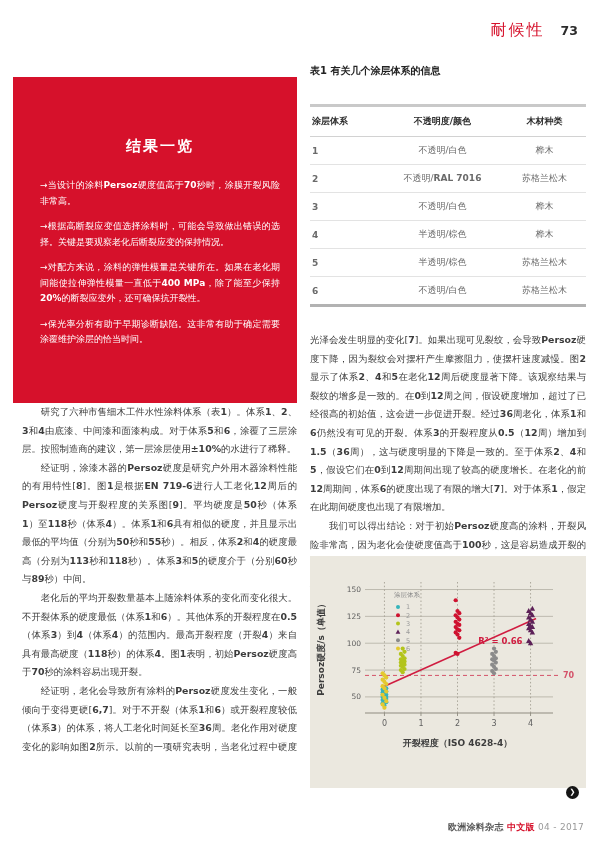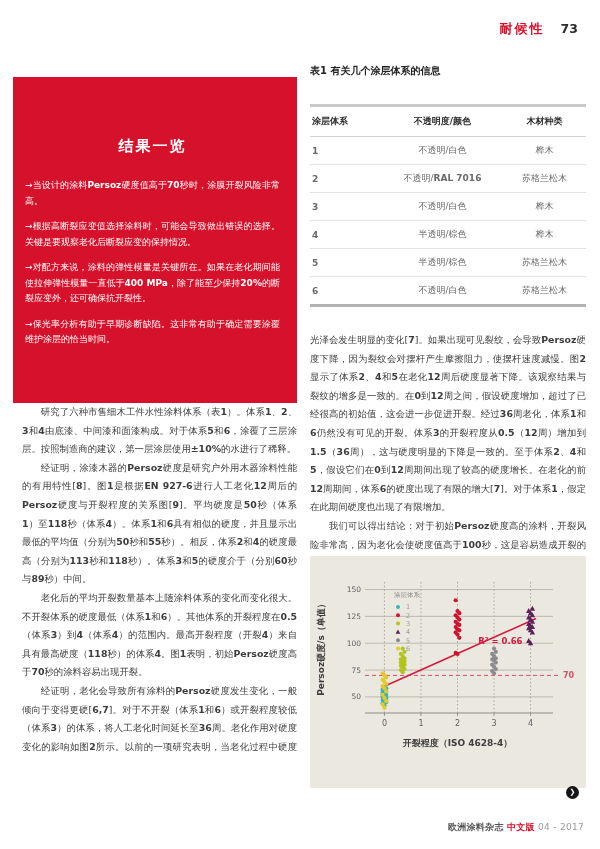--- a/index.html
+++ b/index.html
@@ -3,26 +3,26 @@
 <meta charset="utf-8">
 <style>
   * { margin:0; padding:0; box-sizing:border-box; }
   html,body { width:600px; height:849px; }
   body {
     position:relative; background:#ffffff; overflow:hidden;
     font-family:"DejaVu Sans","Liberation Sans",sans-serif; color:#3a3a3a;
   }
   
   .page-header { position:absolute; top:20px; right:22px; display:flex; gap:16px; align-items:baseline; }
-  .section-label { color:#d6112b; font-weight:bold; font-size:13px; letter-spacing:2px; }
+  .section-label { color:#d6112b; font-weight:normal; font-size:16px; letter-spacing:2px; }
   .page-number { font-size:12.5px; color:#2b2b2b; font-weight:bold; }
 
   
   .left-col { position:absolute; left:13px; top:77px; width:284px; }
-  .results-box { background:#d6112b; color:#fff; height:326px; padding:60px 17px 0 12px; }
+  .results-box { background:#d6112b; color:#fff; height:326px; padding:60px 17px 0 27px; }
   .results-title { text-align:center; font-size:15px; font-weight:bold; margin-bottom:22px; letter-spacing:2px; }
   .results-box ul { list-style:none; }
   .results-box li { font-size:9px; line-height:15.5px; margin-bottom:10px; text-align:justify; }
   .article-heading { color:#d6112b; font-weight:bold; font-size:12.5px; margin:24px 0 10px 9px; letter-spacing:0.5px; }
   .article-paras { padding-left:9px; height:350px; overflow:hidden; }
   .article-paras p, .right-paras p {
     font-size:9.4px; line-height:18.6px; text-indent:2em; text-align:justify; color:#3c3c3c;
   }
   .right-paras p.no-indent { text-indent:0; }
 
@@ -63,21 +63,21 @@
     <div class="results-title">结果一览</div>
     <ul id="results-bullets">
         <li>→当设计的涂料<b>Persoz</b>硬度值高于<b>70</b>秒时，涂膜开裂风险非常高。</li>
         <li>→根据高断裂应变值选择涂料时，可能会导致做出错误的选择。关键是要观察老化后断裂应变的保持情况。</li>
         <li>→对配方来说，涂料的弹性模量是关键所在。如果在老化期间能使拉伸弹性模量一直低于<b>400 MPa</b>，除了能至少保持<b>20%</b>的断裂应变外，还可确保抗开裂性。</li>
         <li>→保光率分析有助于早期诊断缺陷。这非常有助于确定需要涂覆维护涂层的恰当时间。</li>
       </ul>
   </div>
   <div class="article-paras" id="article-paras">
       <p>研究了六种市售细木工件水性涂料体系（表<b>1</b>）。体系<b>1</b>、<b>2</b>、<b>3</b>和<b>4</b>由底漆、中间漆和面漆构成。对于体系<b>5</b>和<b>6</b>，涂覆了三层涂层。按照制造商的建议，第一层涂层使用<b>±10%</b>的水进行了稀释。</p>
-      <p>经证明，涂漆木器的<b>Persoz</b>硬度是研究户外用木器涂料性能的有用特性[<b>8</b>]。图<b>1</b>是根据<b>EN 927-6</b>进行人工老化<b>12</b>周后的<b>Persoz</b>硬度与开裂程度的关系图[<b>9</b>]。平均硬度是<b>50</b>秒（体系<b>1</b>）至<b>118</b>秒（体系<b>4</b>）。体系<b>1</b>和<b>6</b>具有相似的硬度，并且显示出最低的平均值（分别为<b>50</b>秒和<b>55</b>秒）。相反，体系<b>2</b>和<b>4</b>的硬度最高（分别为<b>113</b>秒和<b>118</b>秒）。体系<b>3</b>和<b>5</b>的硬度介于（分别<b>60</b>秒与<b>89</b>秒）中间。</p>
+      <p>经证明，涂漆木器的<b>Persoz</b>硬度是研究户外用木器涂料性能的有用特性[<b>8</b>]。图<b>1</b>是根据<b>EN 719-6</b>进行人工老化<b>12</b>周后的<b>Persoz</b>硬度与开裂程度的关系图[<b>9</b>]。平均硬度是<b>50</b>秒（体系<b>1</b>）至<b>118</b>秒（体系<b>4</b>）。体系<b>1</b>和<b>6</b>具有相似的硬度，并且显示出最低的平均值（分别为<b>50</b>秒和<b>55</b>秒）。相反，体系<b>2</b>和<b>4</b>的硬度最高（分别为<b>113</b>秒和<b>118</b>秒）。体系<b>3</b>和<b>5</b>的硬度介于（分别<b>60</b>秒与<b>89</b>秒）中间。</p>
       <p>老化后的平均开裂数量基本上随涂料体系的变化而变化很大。不开裂体系的硬度最低（体系<b>1</b>和<b>6</b>）。其他体系的开裂程度在<b>0.5</b>（体系<b>3</b>）到<b>4</b>（体系<b>4</b>）的范围内。最高开裂程度（开裂<b>4</b>）来自具有最高硬度（<b>118</b>秒）的体系<b>4</b>。图<b>1</b>表明，初始<b>Persoz</b>硬度高于<b>70</b>秒的涂料容易出现开裂。</p>
       <p>经证明，老化会导致所有涂料的<b>Persoz</b>硬度发生变化，一般倾向于变得更硬[<b>6,7</b>]。对于不开裂（体系<b>1</b>和<b>6</b>）或开裂程度较低（体系<b>3</b>）的体系，将人工老化时间延长至<b>36</b>周。老化作用对硬度变化的影响如图<b>2</b>所示。以前的一项研究表明，当老化过程中硬度超过秒时，涂层表面会出现微裂纹，肉眼看不到，但是</p>
     </div>
 </div>
 
 <div class="right-col">
   <div class="table-title">表1 有关几个涂层体系的信息</div>
   <table class="info-table">
     <thead>
         <tr id="table-head-row">

